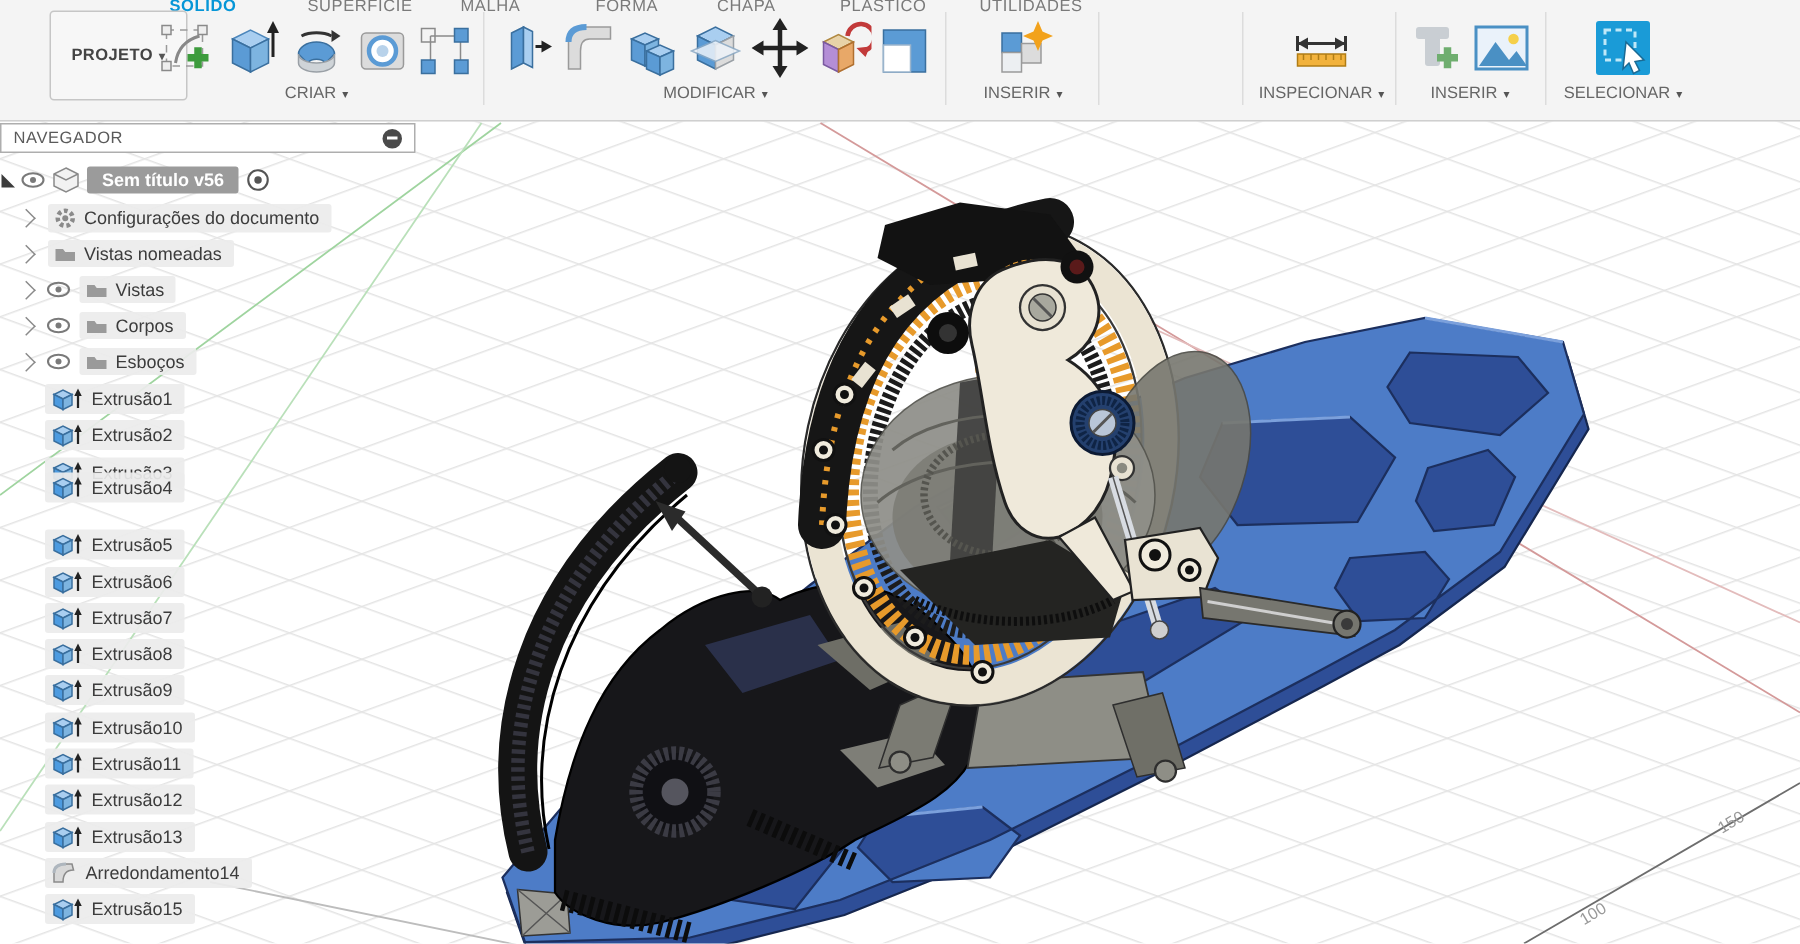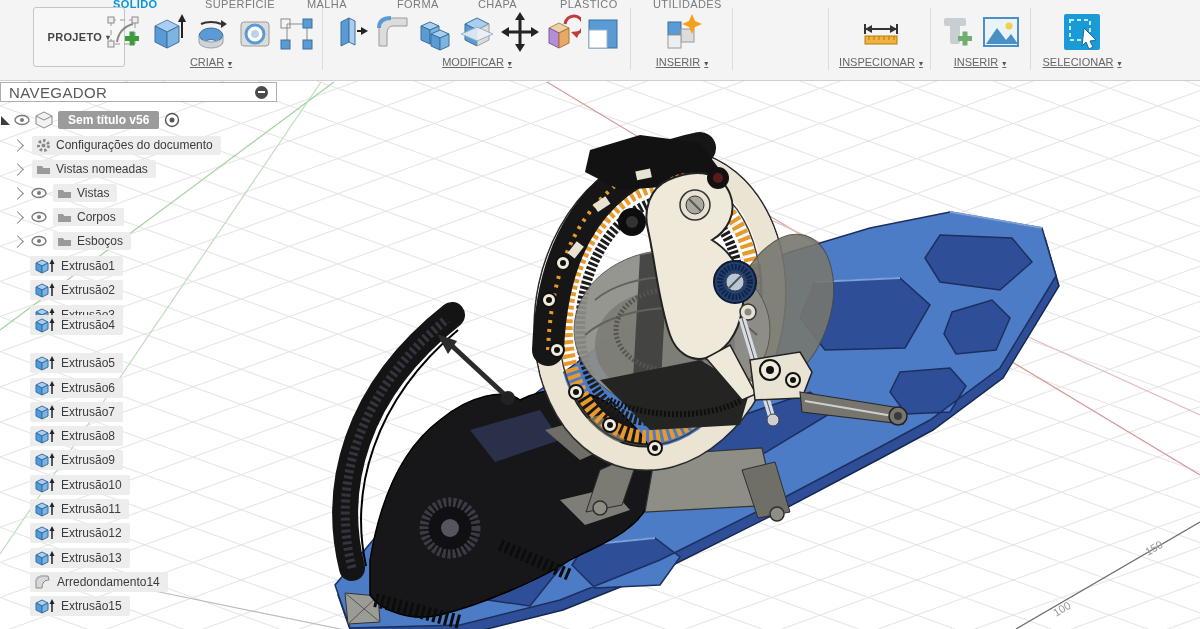--- a/index.html
+++ b/index.html
@@ -16,29 +16,29 @@
   .tabs{position:absolute;left:0;top:0;height:14px;width:1200px;overflow:hidden;}
   .tab{position:absolute;top:-3px;font-size:11px;letter-spacing:.4px;color:#7a7a7a;
        line-height:14px;cursor:pointer;white-space:nowrap;}
   .tab.active{color:#0696d7;font-weight:bold;border-bottom:3px solid #0696d7;padding-bottom:11px;}
   .project-btn{position:absolute;left:5px;top:7px;width:90px;height:58px;background:#f7f7f7;
        border:1px solid #c6c6c6;border-radius:3px;display:flex;align-items:center;justify-content:center;
        font-size:11px;font-weight:bold;color:#444;letter-spacing:.3px;cursor:pointer;margin-left:28px;}
   .caret{font-size:8px;color:#555;margin-left:4px;}
   .tb-group{position:absolute;top:10px;text-align:center;}
   .tb-icons{display:flex;align-items:flex-end;justify-content:center;gap:6px;height:42px;}
-  .tb-label{margin-top:4px;font-size:11px;color:#666;white-space:nowrap;cursor:pointer;text-decoration:underline;}
+  .tb-label{margin-top:4px;font-size:11px;color:#666;white-space:nowrap;cursor:pointer;}
   .tb-divider{position:absolute;top:8px;width:1px;height:62px;background:#dcdcdc;}
   .tbi{display:block;}
 
   
   .navigator{position:absolute;left:0;top:82px;width:300px;z-index:20;font-size:12px;color:#3c3c3c;}
   .nav-header{width:277px;height:20px;background:#fff;border:1px solid #aeaeae;
       display:flex;align-items:center;justify-content:space-between;padding:0 8px;box-sizing:border-box;}
-  .nav-title{font-size:15px;color:#5a5a5a;letter-spacing:.4px;}
+  .nav-title{font-size:11px;color:#5a5a5a;letter-spacing:.4px;}
   .collapse-dot{width:13px;height:13px;border-radius:50%;background:#4a4a4a;position:relative;cursor:pointer;}
   .collapse-dot::after{content:"";position:absolute;left:3px;top:5.5px;width:7px;height:2px;background:#fff;}
   .nav-row{position:absolute;left:0;height:22px;display:flex;align-items:center;}
   .tri-o{width:8px;height:8px;border-right:1.5px solid #8a8a8a;border-top:1.5px solid #8a8a8a;
        transform:rotate(45deg);cursor:pointer;}
   .root-tri{width:0;height:0;border-left:9px solid #3c3c3c;border-top:9px solid transparent;cursor:pointer;}
   .pill{background:rgba(236,236,236,.92);border-radius:2px;padding:2px 8px 2px 4px;display:flex;
        align-items:center;gap:5px;white-space:nowrap;}
   .pill-sel{background:#9b9b9b;color:#fff;font-weight:bold;padding:2px 10px;border-radius:2px;white-space:nowrap;}
   .mini{flex:0 0 auto;display:block;}

